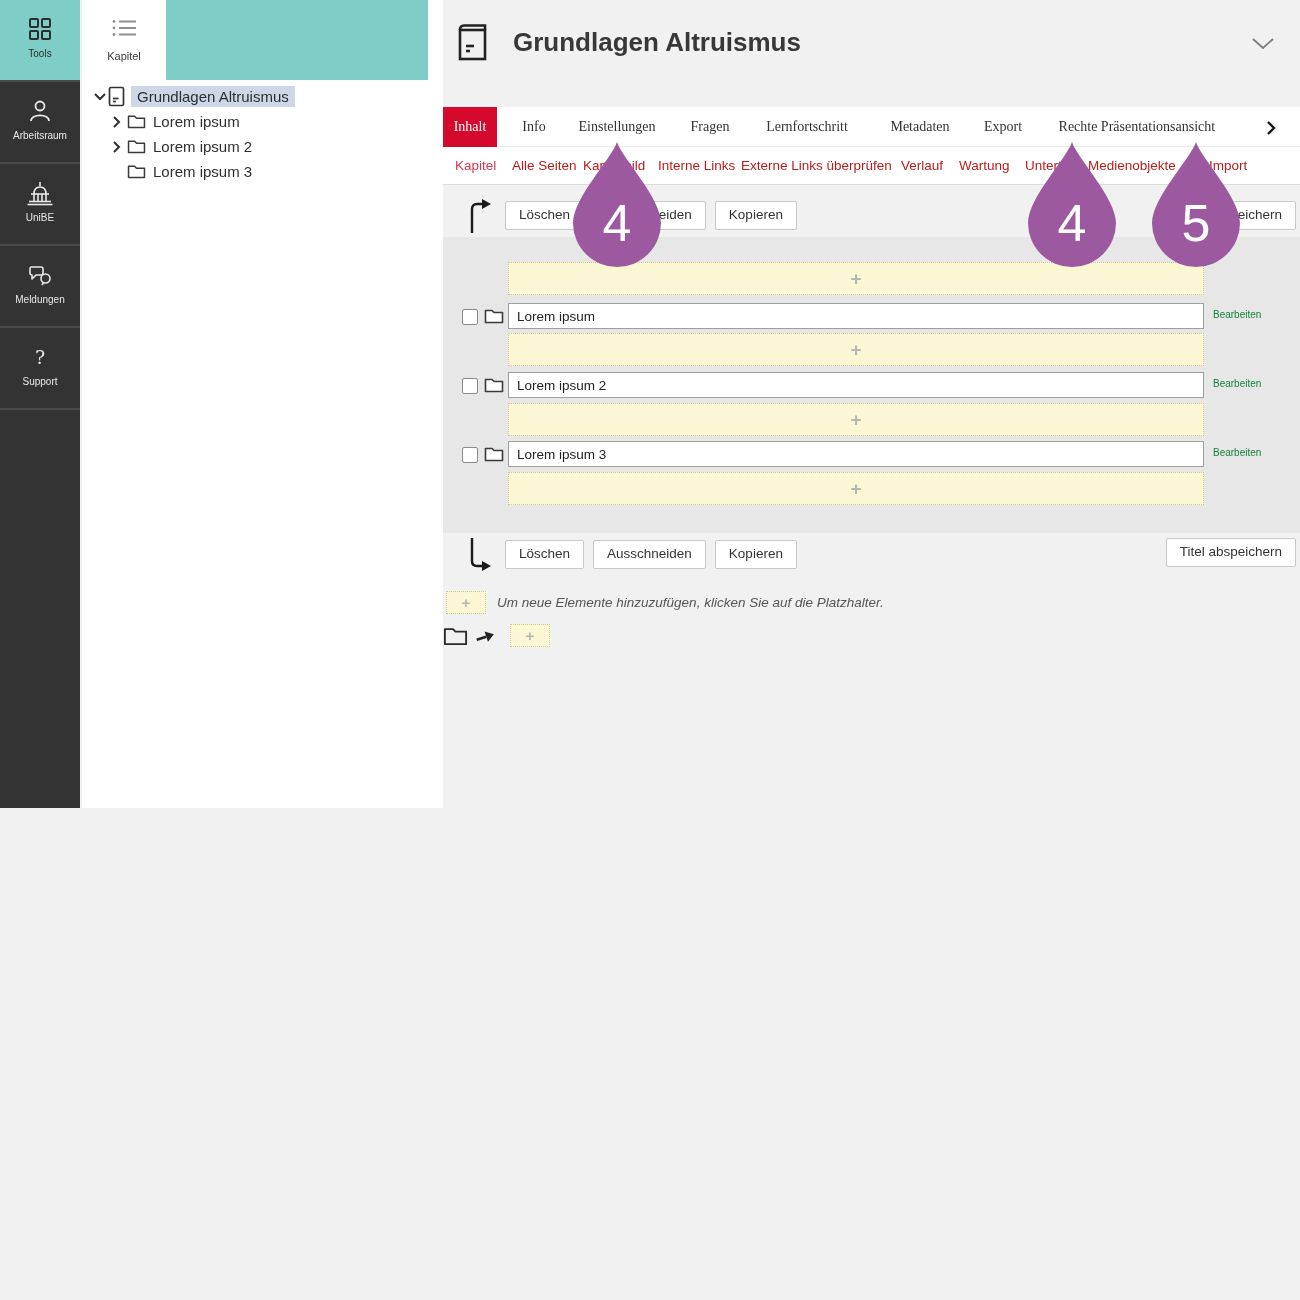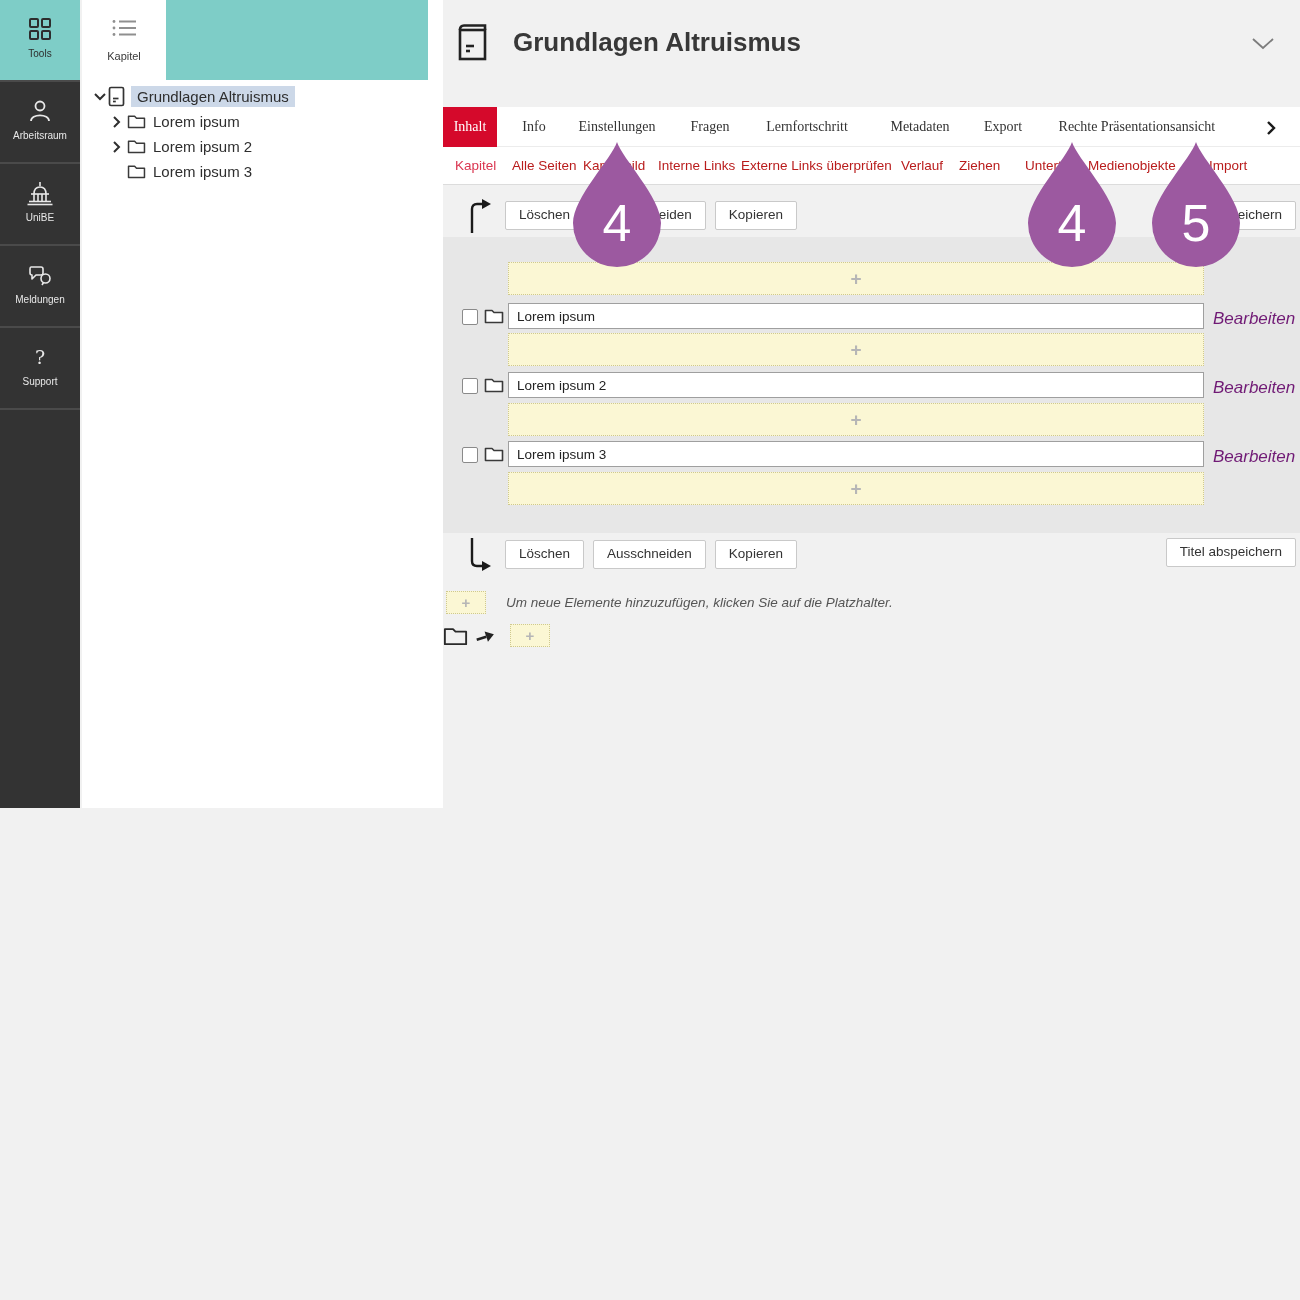--- a/index.html
+++ b/index.html
@@ -53,28 +53,28 @@
   .btn{display:inline-block;background:#fff;border:1px solid #c9c9c9;border-radius:2px;padding:5px 13px;font-size:13.5px;color:#333;line-height:1.25;cursor:pointer;white-space:nowrap;}
   .btn.save{position:absolute;right:4px;top:2px;}
   
   .gray-panel{position:absolute;left:0;top:237px;width:100%;height:296px;background:#e7e7e7;}
   .ph-bar{position:absolute;left:65px;width:694px;height:31px;background:#fbf7d4;border:1px dotted #cfc98f;display:flex;align-items:center;justify-content:center;cursor:pointer;}
   .plus{color:#b6b6b6;font-size:19px;font-weight:bold;line-height:1;}
   .item-row{position:absolute;left:0;width:100%;height:28px;}
   .cb{position:absolute;left:19px;top:6px;width:14px;height:14px;background:#fff;border:1px solid #8a8a8a;border-radius:2px;cursor:pointer;}
   .row-folder{position:absolute;left:41px;top:5px;}
   .title-input{position:absolute;left:65px;top:0;width:686px;height:24px;border:1px solid #9f9f9f;background:#fff;font-family:"Liberation Sans",sans-serif;font-size:13.5px;color:#222;padding:0 0 0 8px;outline:none;}
-  .edit-label{position:absolute;left:770px;top:6px;font-size:17px;color:#701a75;cursor:pointer;font-style:italic;}
+  .edit-label{position:absolute;left:770px;top:6px;font-size:10px;color:#15803d;cursor:pointer;}
   
   .hint{position:absolute;left:0;display:flex;align-items:center;}
   .hint.h1{top:591px;}
   .hint.h2{top:624px;}
   .chip{width:38px;height:21px;background:#fbf7d4;border:1px dotted #cfc98f;display:flex;align-items:center;justify-content:center;}
   .chip .plus{font-size:15px;}
-  .hint-text{font-size:13.5px;font-style:italic;color:#555;margin-left:20px;white-space:nowrap;}
+  .hint-text{font-size:13.5px;font-style:italic;color:#555;margin-left:11px;white-space:nowrap;}
   .hint .hico{margin-right:7px;display:flex;align-items:center;}
   
   .drop{position:absolute;top:141px;width:104px;height:127px;z-index:20;}
   .drop.d1{left:565px;} .drop.d2{left:1020px;} .drop.d3{left:1144px;}
   .drop text{font-family:"Liberation Sans",sans-serif;font-size:52px;fill:#ffffff;}
 </style>
 </head>
 <body>
 
 <aside class="rail">
@@ -233,21 +233,21 @@
     </span>
   </nav>
 
   <nav class="tabrow2">
     <span class="stab active" style="left:12px">Kapitel</span>
     <span class="stab" style="left:69px">Alle Seiten</span>
     <span class="stab" style="left:140px">Kapitelbild</span>
     <span class="stab" style="left:215px">Interne Links</span>
     <span class="stab" style="left:298px">Externe Links überprüfen</span>
     <span class="stab" style="left:458px">Verlauf</span>
-    <span class="stab" style="left:516px">Ziehen</span>
+    <span class="stab" style="left:516px">Wartung</span>
     <span class="stab" style="left:582px">Untertitel</span>
     <span class="stab" style="left:645px">Medienobjekte</span>
     <span class="stab" style="left:766px">Import</span>
   </nav>
 
   <div class="toolbar t-top">
     <span class="branch-arrow">
       <svg width="26" height="38" viewBox="0 0 26 38" fill="none" stroke="#1a1a1a" stroke-width="2.4">
         <path d="M5,36 V12 Q5,7 10,7 H16"></path>
           <path d="M15,2 L24,7 L15,12 Z" fill="#1a1a1a" stroke="none"></path>

